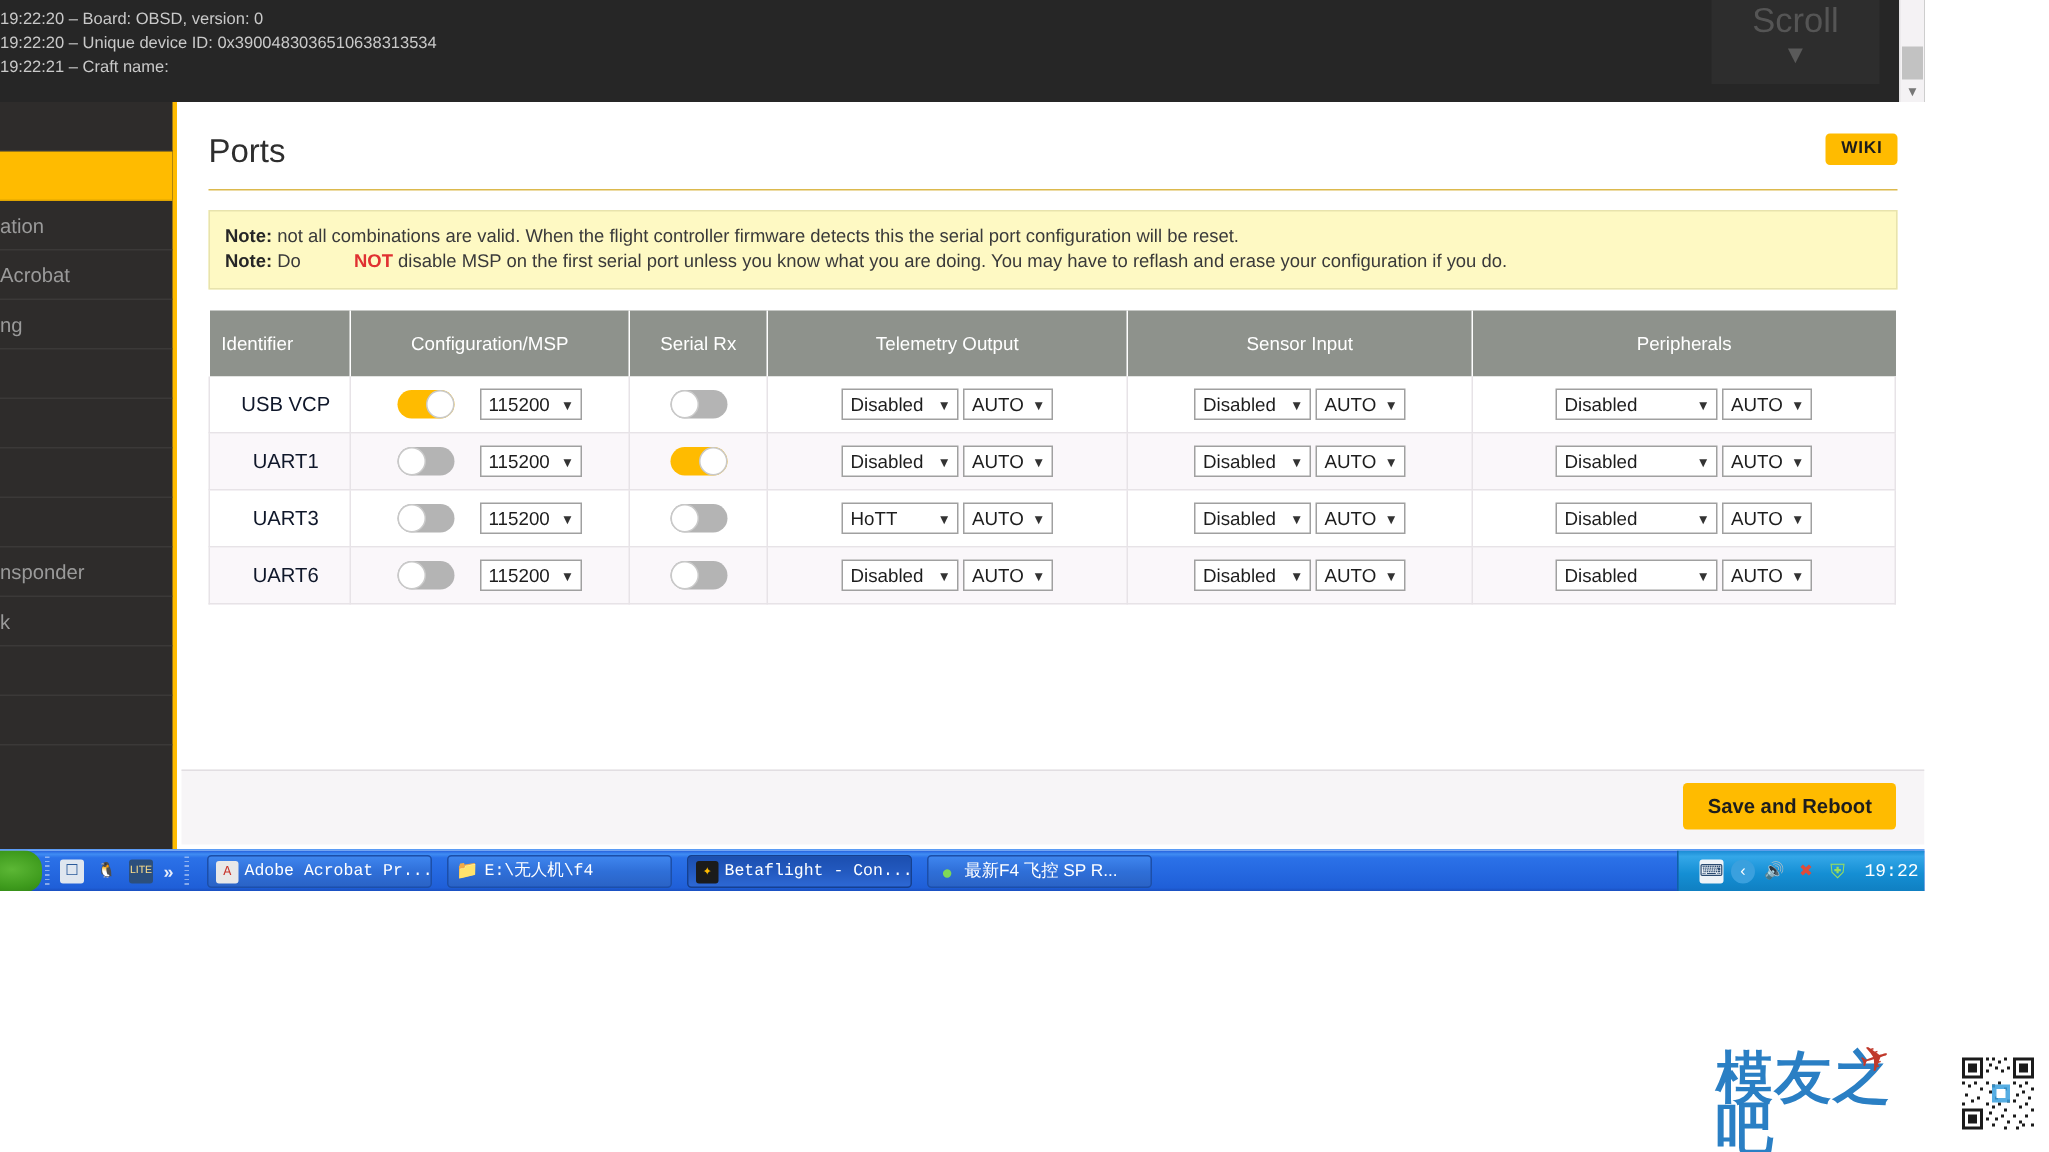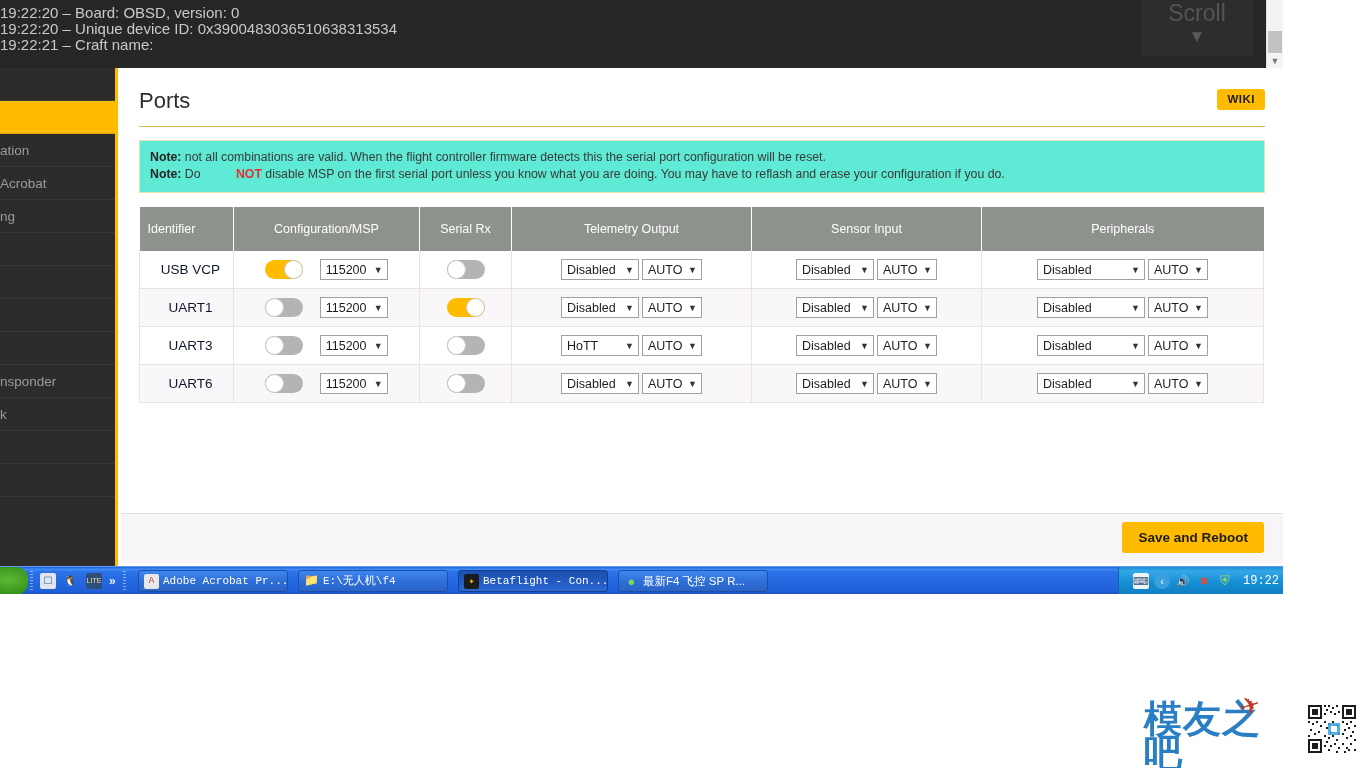--- a/index.html
+++ b/index.html
@@ -32,21 +32,21 @@
   #log-strip {
     position: absolute;
     left: 0; top: 0;
     width: 1283px;
     height: 68px;
     background: #262626;
     overflow: hidden;
   }
   .log-line {
     color: #c9c9c9;
-    font-size: 15px;
+    font-size: 11px;
     line-height: 16px;
     padding-left: 0px;
     white-space: nowrap;
   }
   .log-line:nth-child(1) { margin-top: 5px; }
   #scroll-hint {
     position: absolute;
     right: 30px;
     top: 0px;
     width: 112px;
@@ -146,21 +146,21 @@
     font-size: 11.5px;
     font-weight: bold;
     letter-spacing: 0.5px;
     padding: 4px 10px 5px 10px;
     border-radius: 3px;
     cursor: pointer;
   }
 
   #note-box {
     margin: 13px 18px 0 18px;
-    background: #5eead4;
+    background: #fef9c3;
     border: 1px solid #e8e3ad;
     padding: 8px 10px 9px 10px;
     font-size: 12.3px;
     color: #3a3a3a;
     line-height: 17px;
   }
   #note-box b { font-weight: bold; color: #262626; }
   #note-box .red { color: #e03131; font-weight: bold; padding-left: 32px; }
 
   

